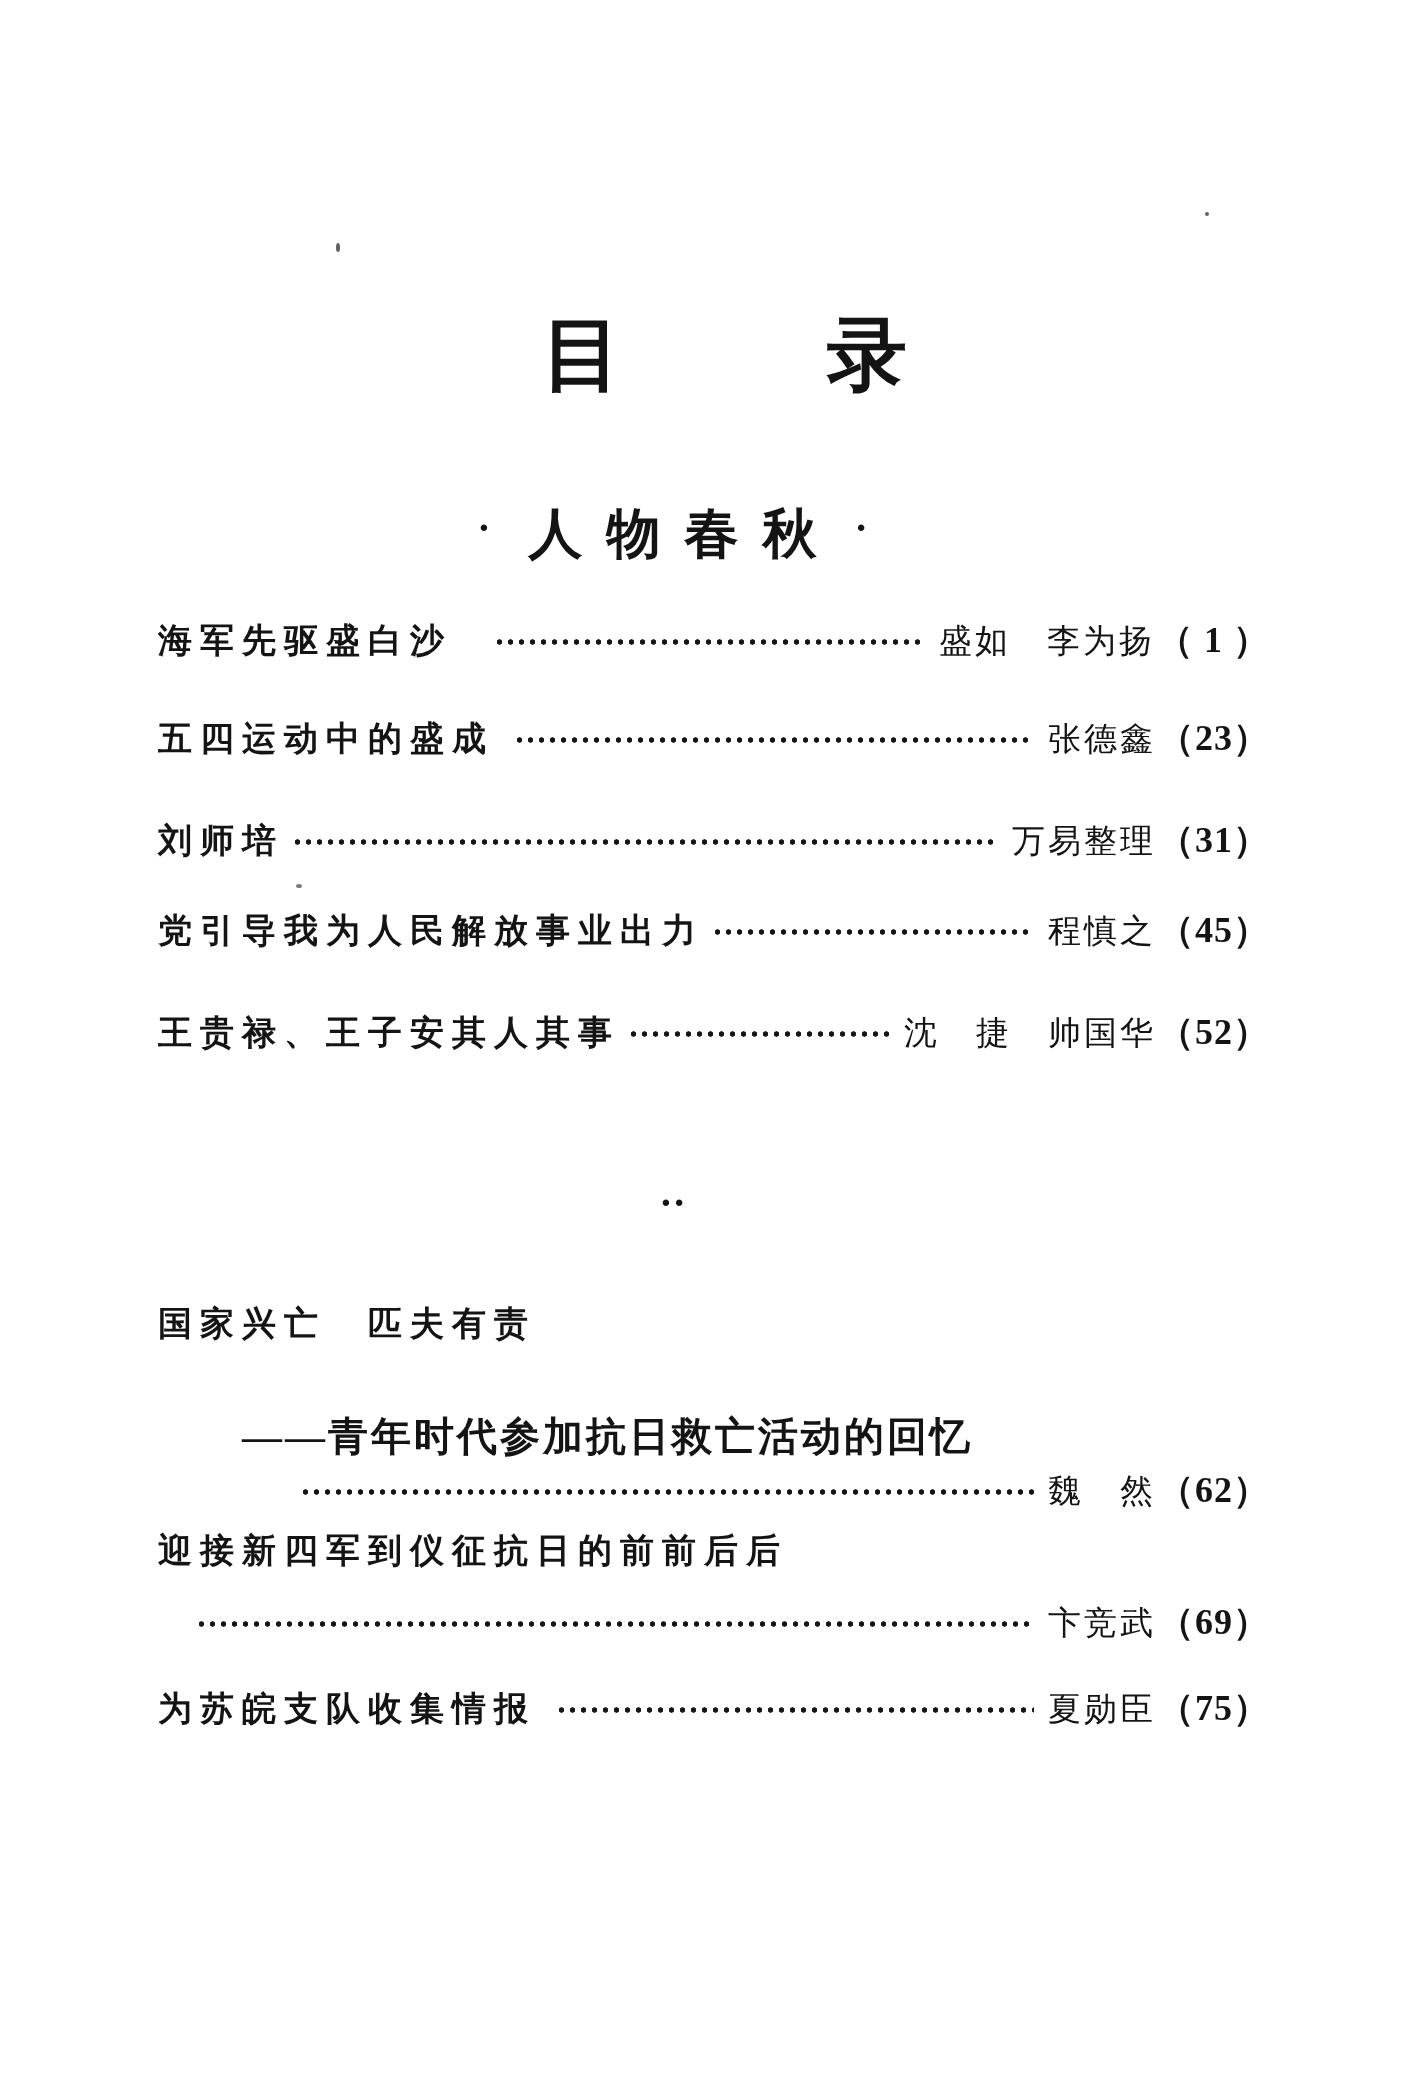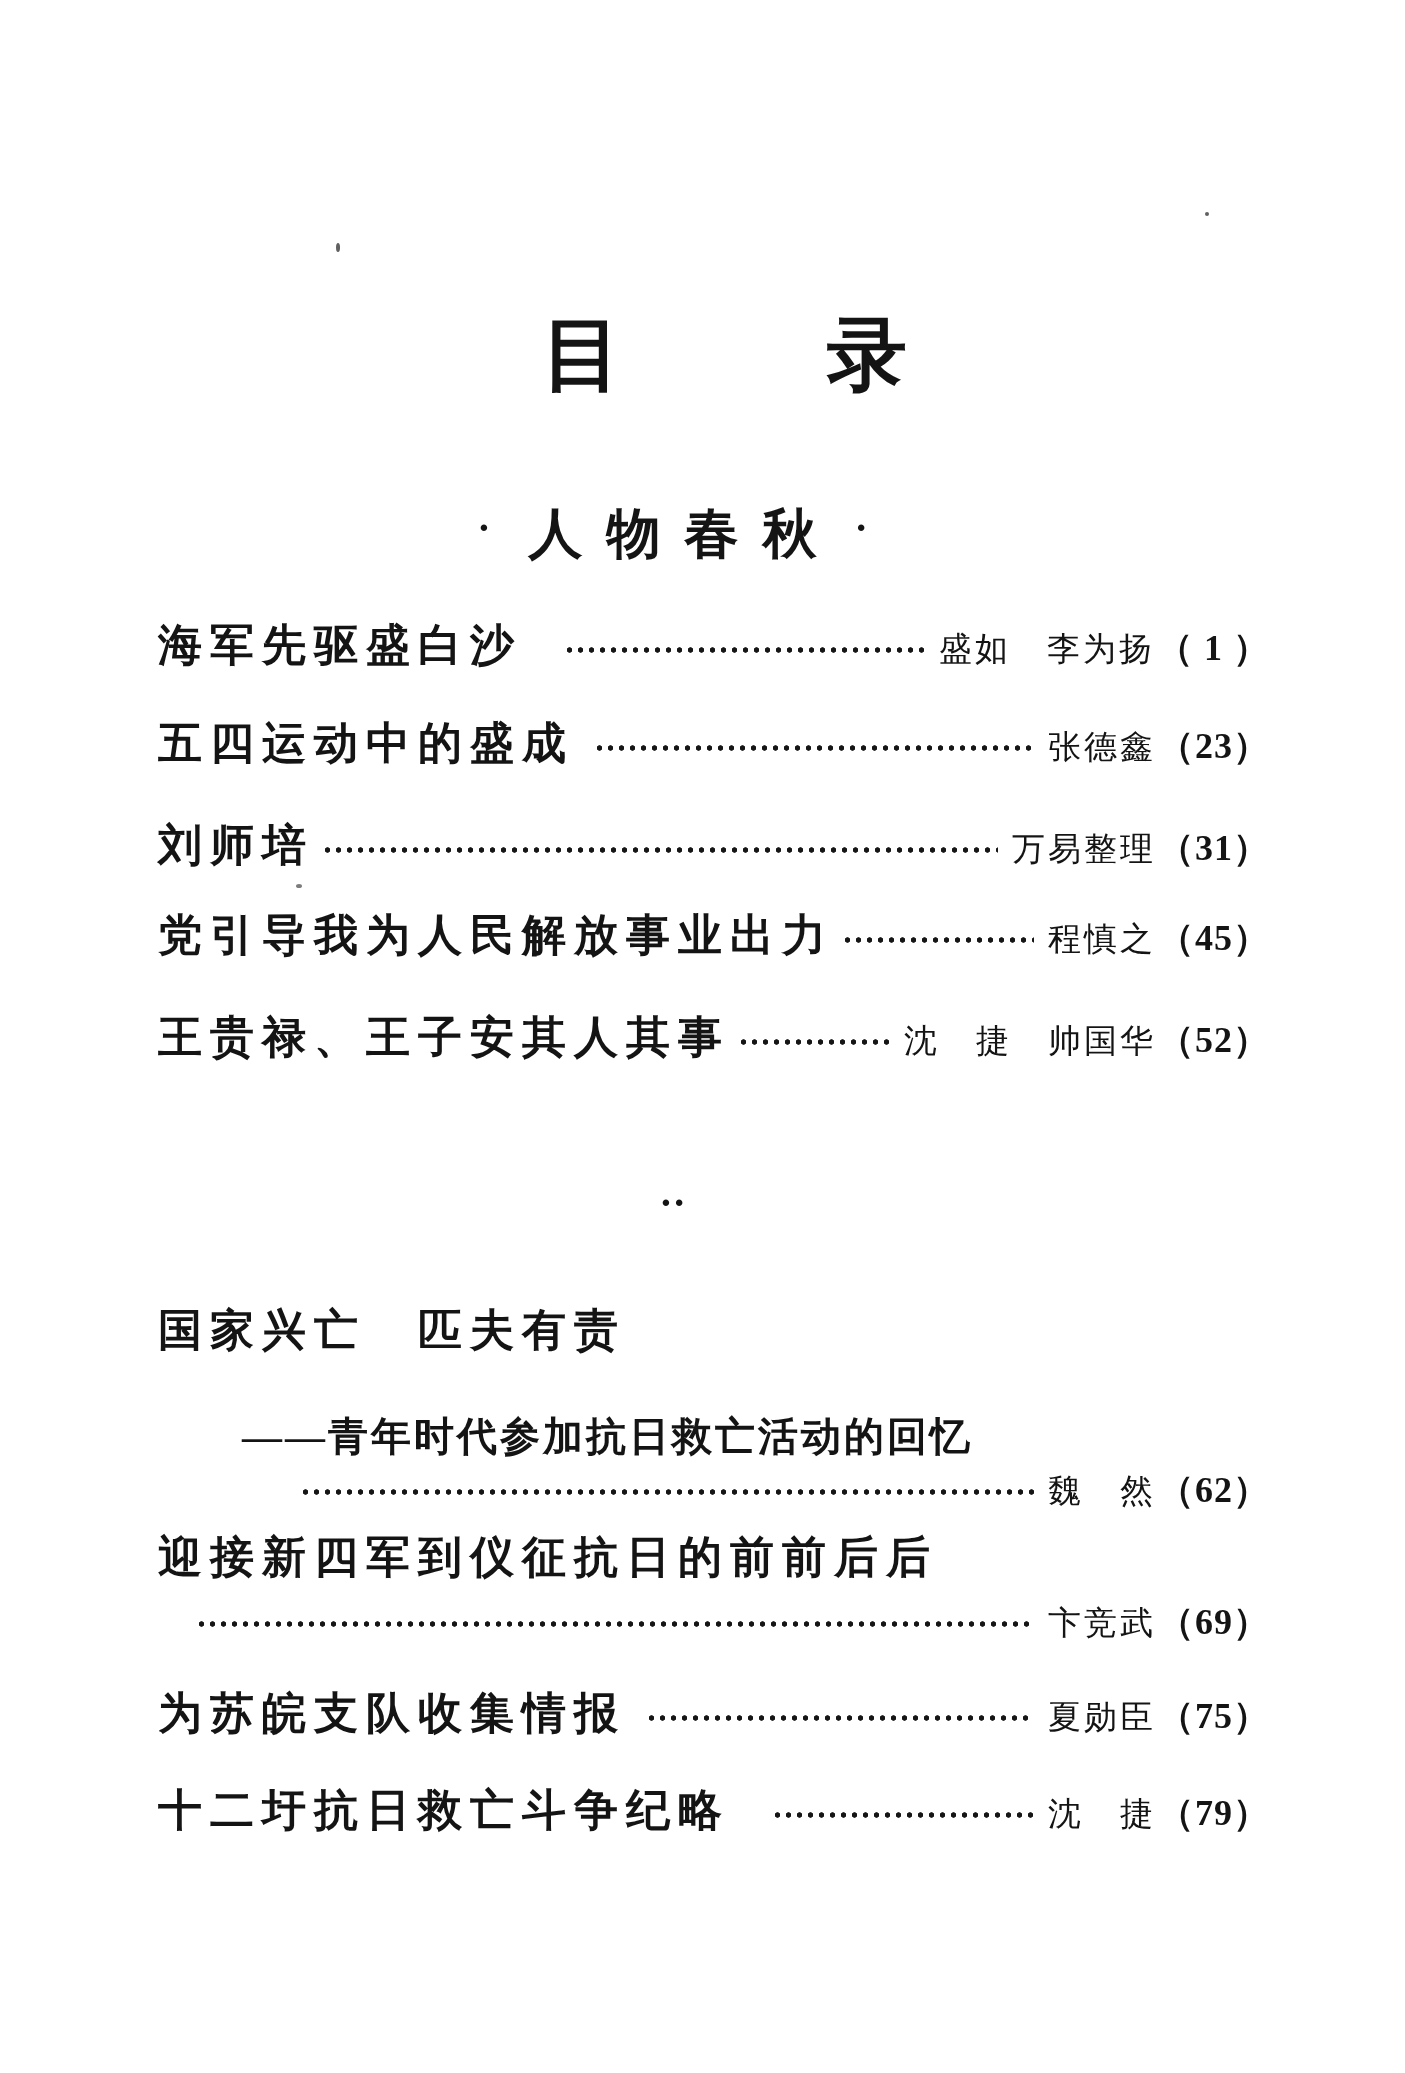--- a/index.html
+++ b/index.html
@@ -56,21 +56,21 @@
   .row {
     position: absolute;
     left: 158px;
     width: 1112px;
     display: flex;
     align-items: baseline;
     white-space: nowrap;
     line-height: 1.25;
   }
   .etitle {
-    font-size: 44px;
+    font-size: 34px;
     font-weight: 700;
     letter-spacing: 8px;
   }
   .esub {
     font-size: 40px;
     font-weight: 700;
     letter-spacing: 3px;
   }
   .eauthor {
     font-size: 33px;
@@ -189,24 +189,18 @@
     <span class="epage">（69）</span>
   </div>
 
   <div class="row" style="top:1686px">
     <span class="etitle">为苏皖支队收集情报</span>
     <span class="leader gap20"></span>
     <span class="eauthor">夏勋臣</span>
     <span class="epage">（75）</span>
   </div>
 
-  <div class="row" style="top:1783px">
-    <span class="etitle">十二圩抗日救亡斗争纪略</span>
-    <span class="leader gap40"></span>
-    <span class="eauthor">沈　捷</span>
-    <span class="epage">（79）</span>
-  </div>
 
   <div class="speck speck-a"></div>
   <div class="speck speck-b"></div>
   <div class="speck speck-c"></div>
 
 </div>
 
 </body></html>

